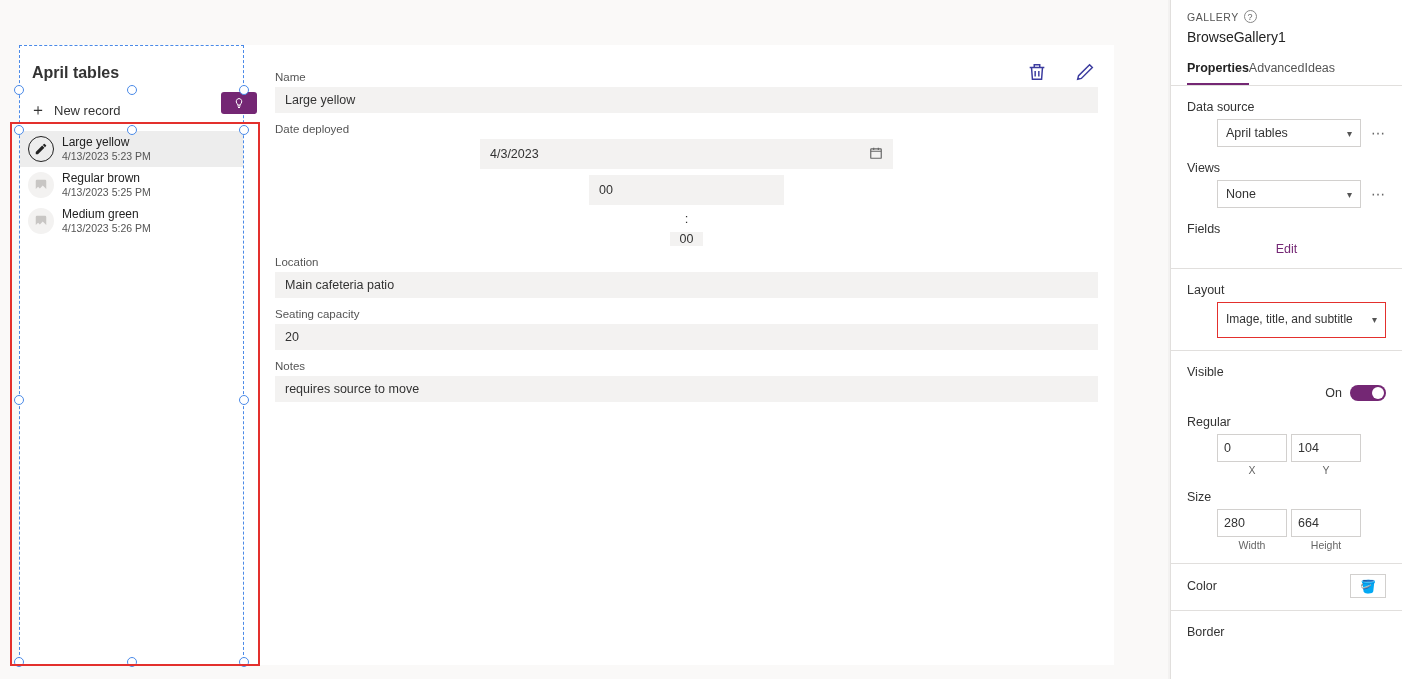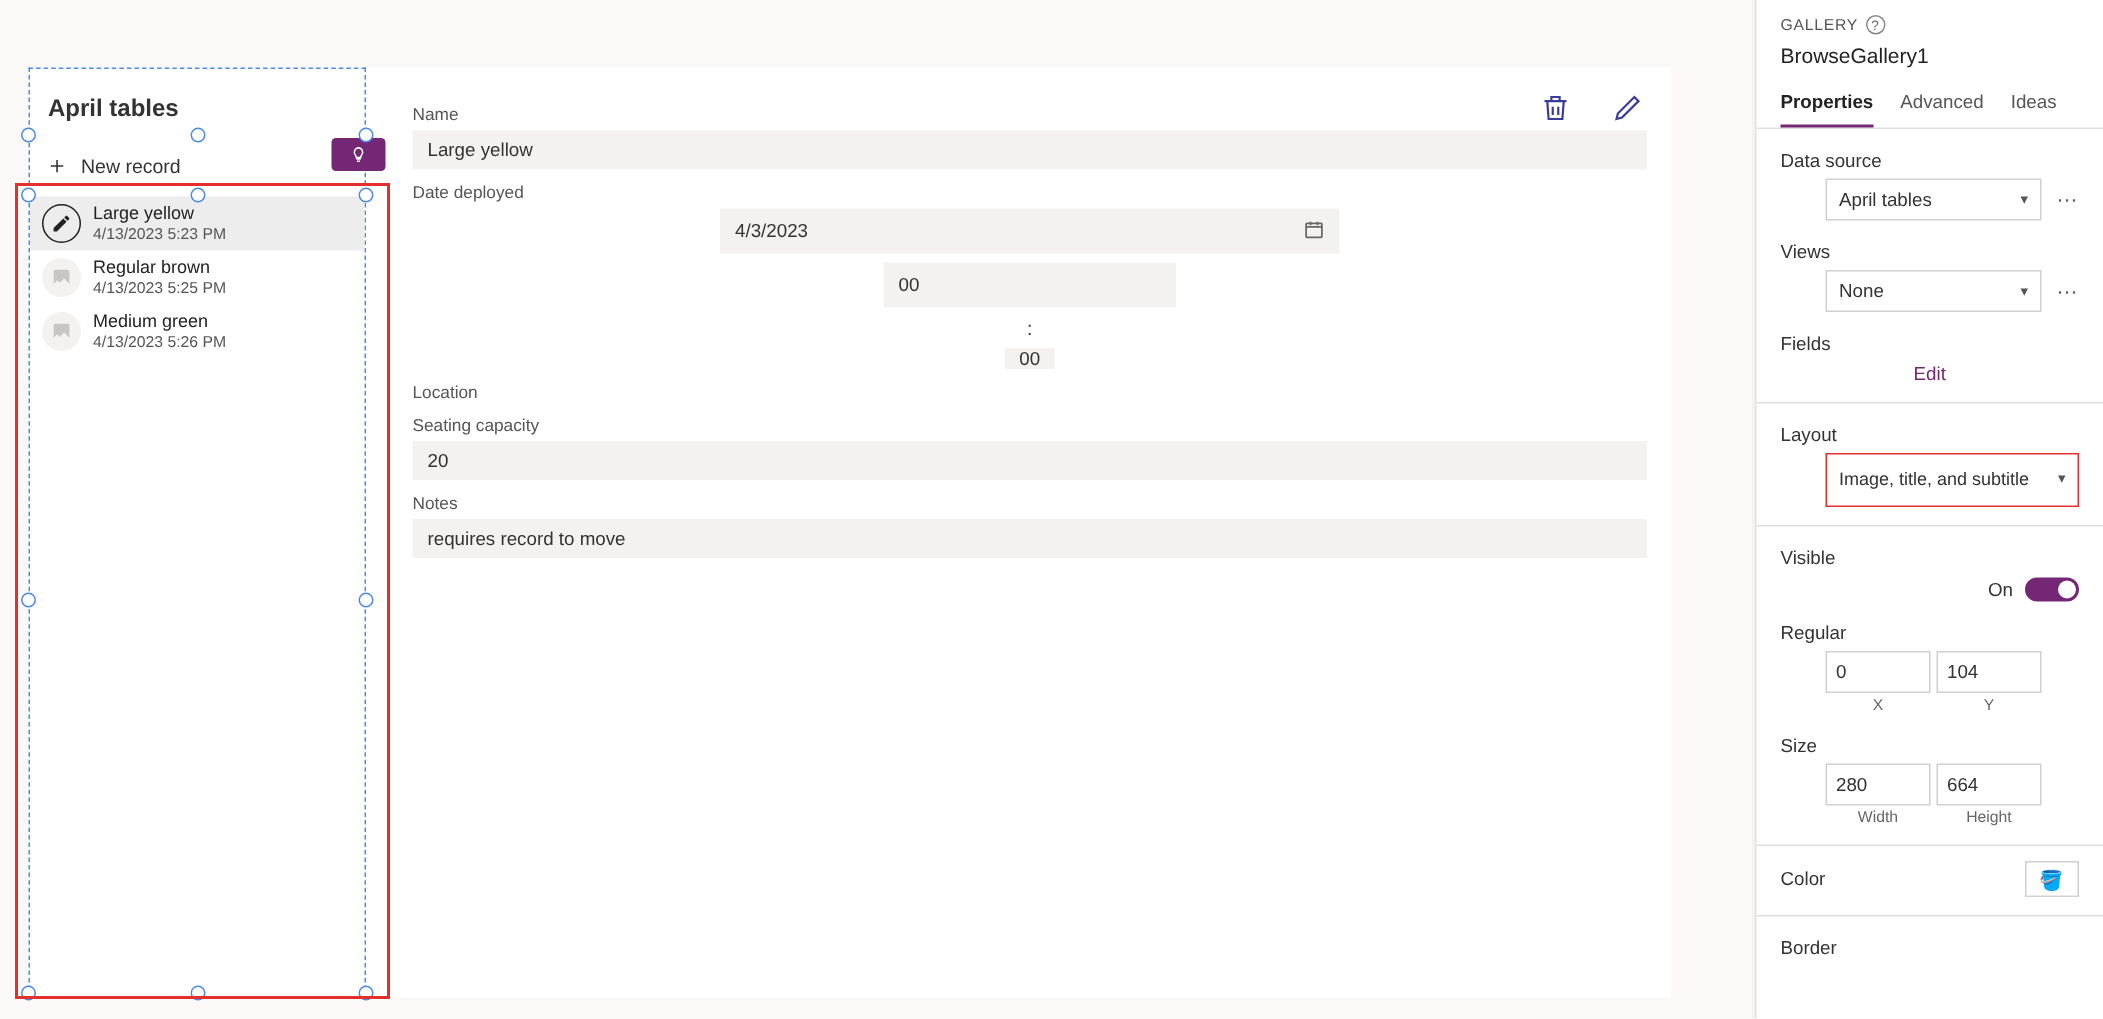--- a/index.html
+++ b/index.html
@@ -40,21 +40,21 @@
   .date-sep { font-size:13px; color:#333; padding:0 4px;}
   .hh { width:195px;}
   .mm { flex:1;}
   .cal-icon { color:#666;}
 
   
   .props { position:absolute; right:0; top:0; width:232px; height:679px; background:#ffffff; border-left:1px solid #e1dfdd; font-size:12.5px; color:#333; padding:8px 16px 0 16px; overflow:hidden;}
   .props-hdr { font-size:10.5px; letter-spacing:0.5px; color:#555; text-transform:uppercase; display:flex; align-items:center; gap:5px; margin:2px 0 6px;}
   .help-circ { width:13px; height:13px; border:1px solid #888; border-radius:50%; font-size:9px; display:flex; align-items:center; justify-content:center; color:#666;}
   .props-name { font-size:14px; color:#222; margin-bottom:10px;}
-  .tabs { display:flex; gap:18px; border-bottom:1px solid #e1dfdd; margin:0 -16px; padding:0 16px;}
+  .tabs { display:flex; gap:0; border-bottom:1px solid #e1dfdd; margin:0 -16px; padding:0 16px;}
   .tab { font-size:12.5px; padding:6px 0 8px; color:#555; cursor:pointer;}
   .tab.active { color:#222; border-bottom:2px solid #742774; font-weight:600;}
   .prop-label { font-size:12.5px; color:#333; margin-top:14px; margin-bottom:5px;}
   .select { height:28px; border:1px solid #d2d0ce; background:#fff; display:flex; align-items:center; justify-content:space-between; padding:0 8px; font-size:12.5px; color:#333;}
   .chev { font-size:10px; color:#555;}
   .row-with-dots { display:flex; align-items:center; gap:10px;}
   .row-with-dots .select { flex:1;}
   .dots { color:#666; letter-spacing:1px; font-size:14px;}
   .edit-link { color:#742774; text-align:center; font-size:12.5px; margin-top:6px;}
   .divider { height:1px; background:#e1dfdd; margin:12px -16px 0 -16px;}
@@ -167,26 +167,27 @@
                 <path d="M3 9h18M8 3v4M16 3v4"></path>
               </svg>
           </span>
         </div>
         <div class="date-box hh">00</div>
         <span class="date-sep">:</span>
         <div class="date-box mm">00</div>
       </div>
 
       <div class="field-label">Location</div>
+      <div class="field-val">Main cafeteria patio</div>
 
       <div class="field-label">Seating capacity</div>
       <div class="field-val">20</div>
 
       <div class="field-label">Notes</div>
-      <div class="field-val">requires record to move</div>
+      <div class="field-val">requires source to move</div>
     </div>
 
   </div>
 
   <div class="sel-overlay" style="left:10px; top:122px; width:250px; height:544px;"></div>
 </div>
 
 <div class="props">
   <div class="props-hdr">
     <span>GALLERY</span>

